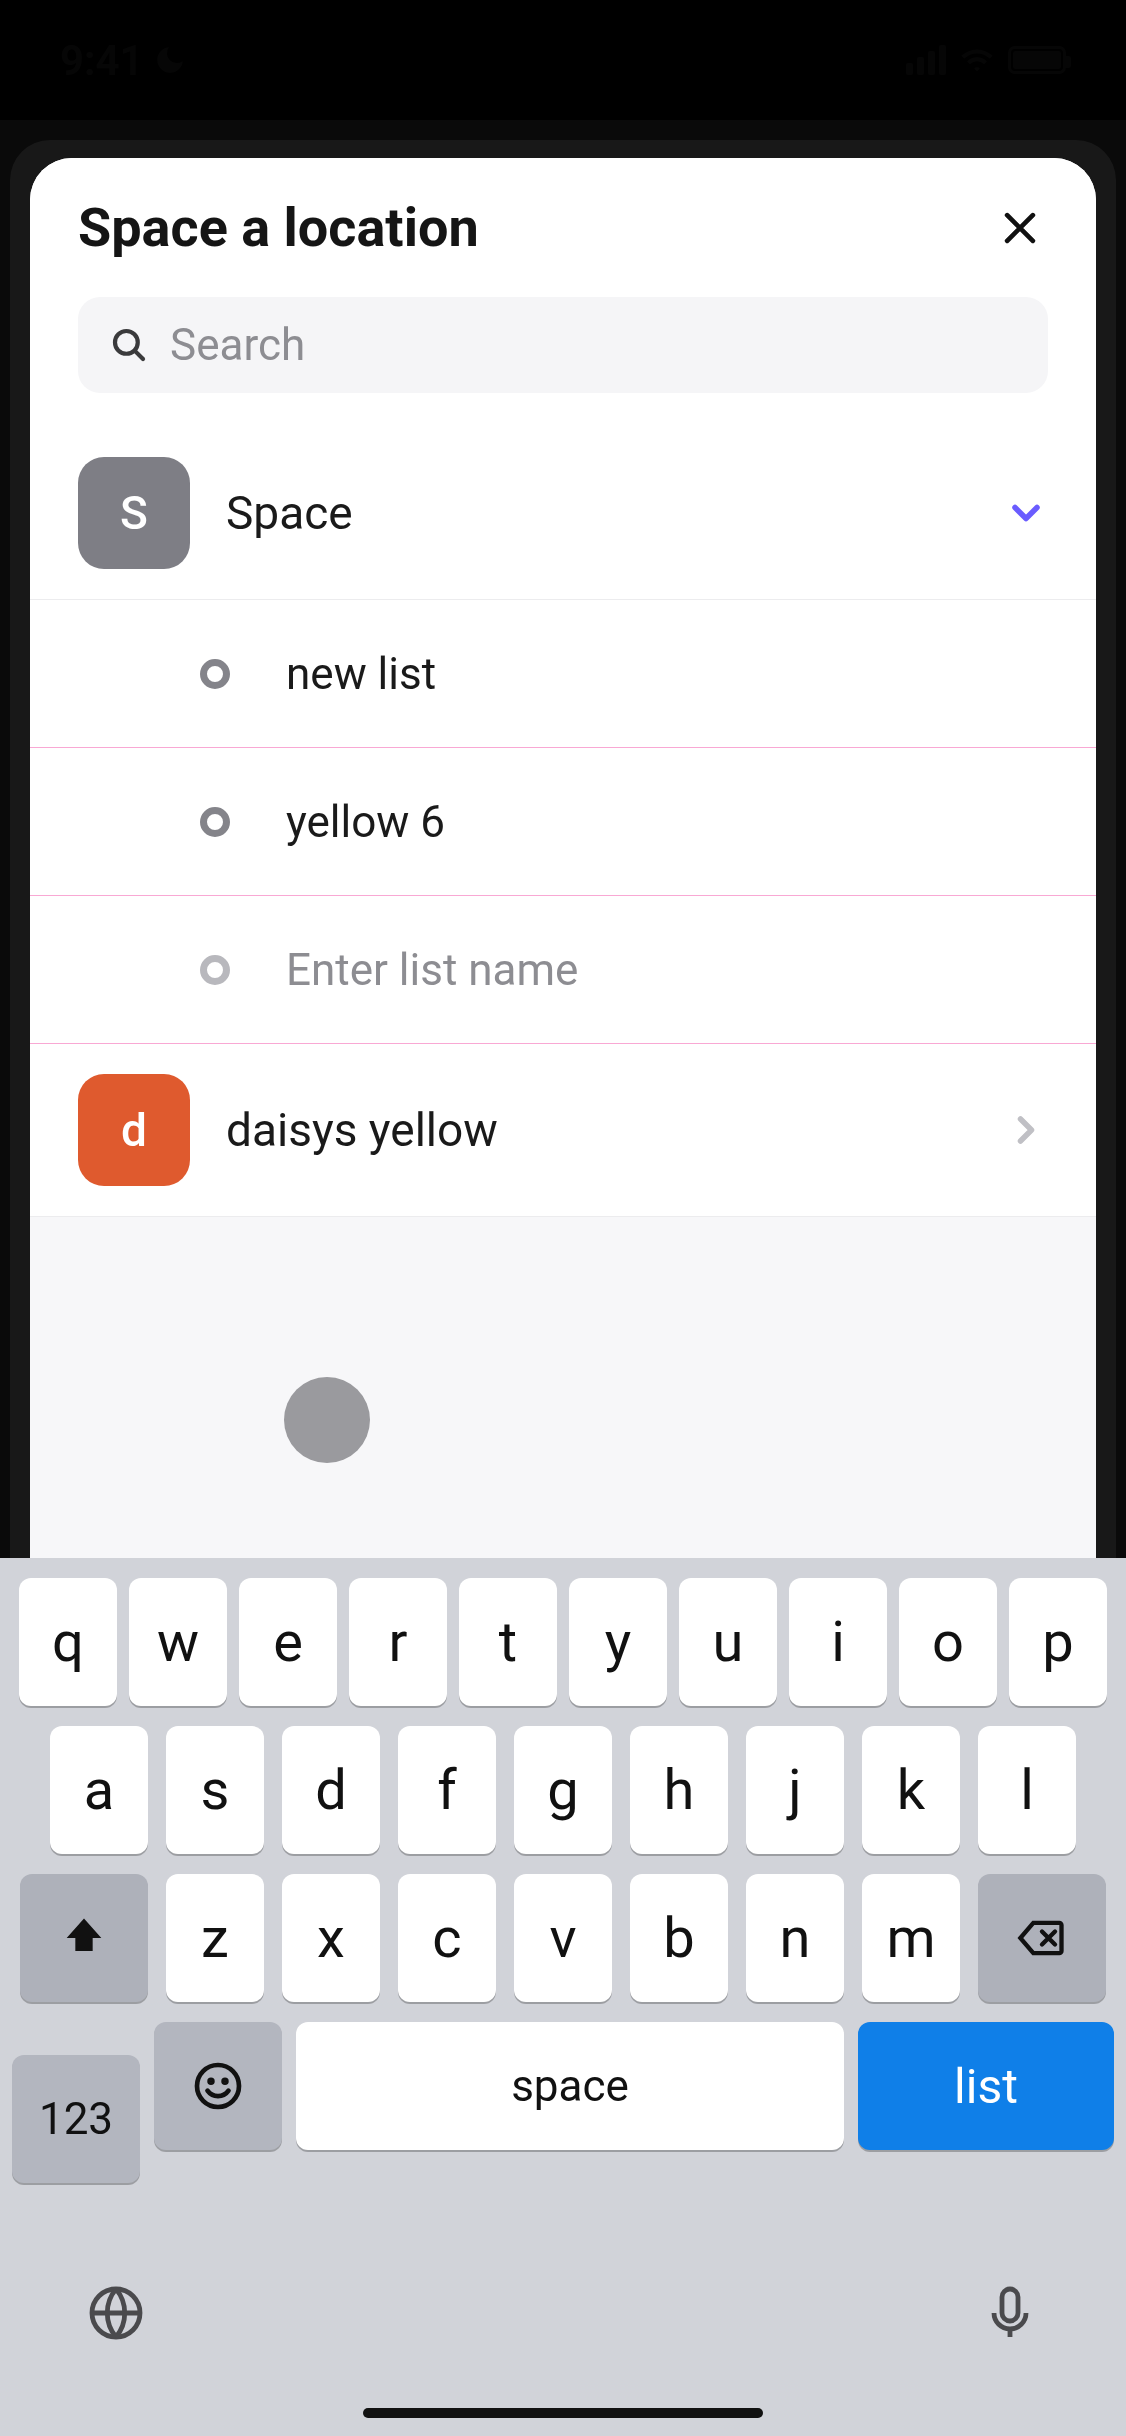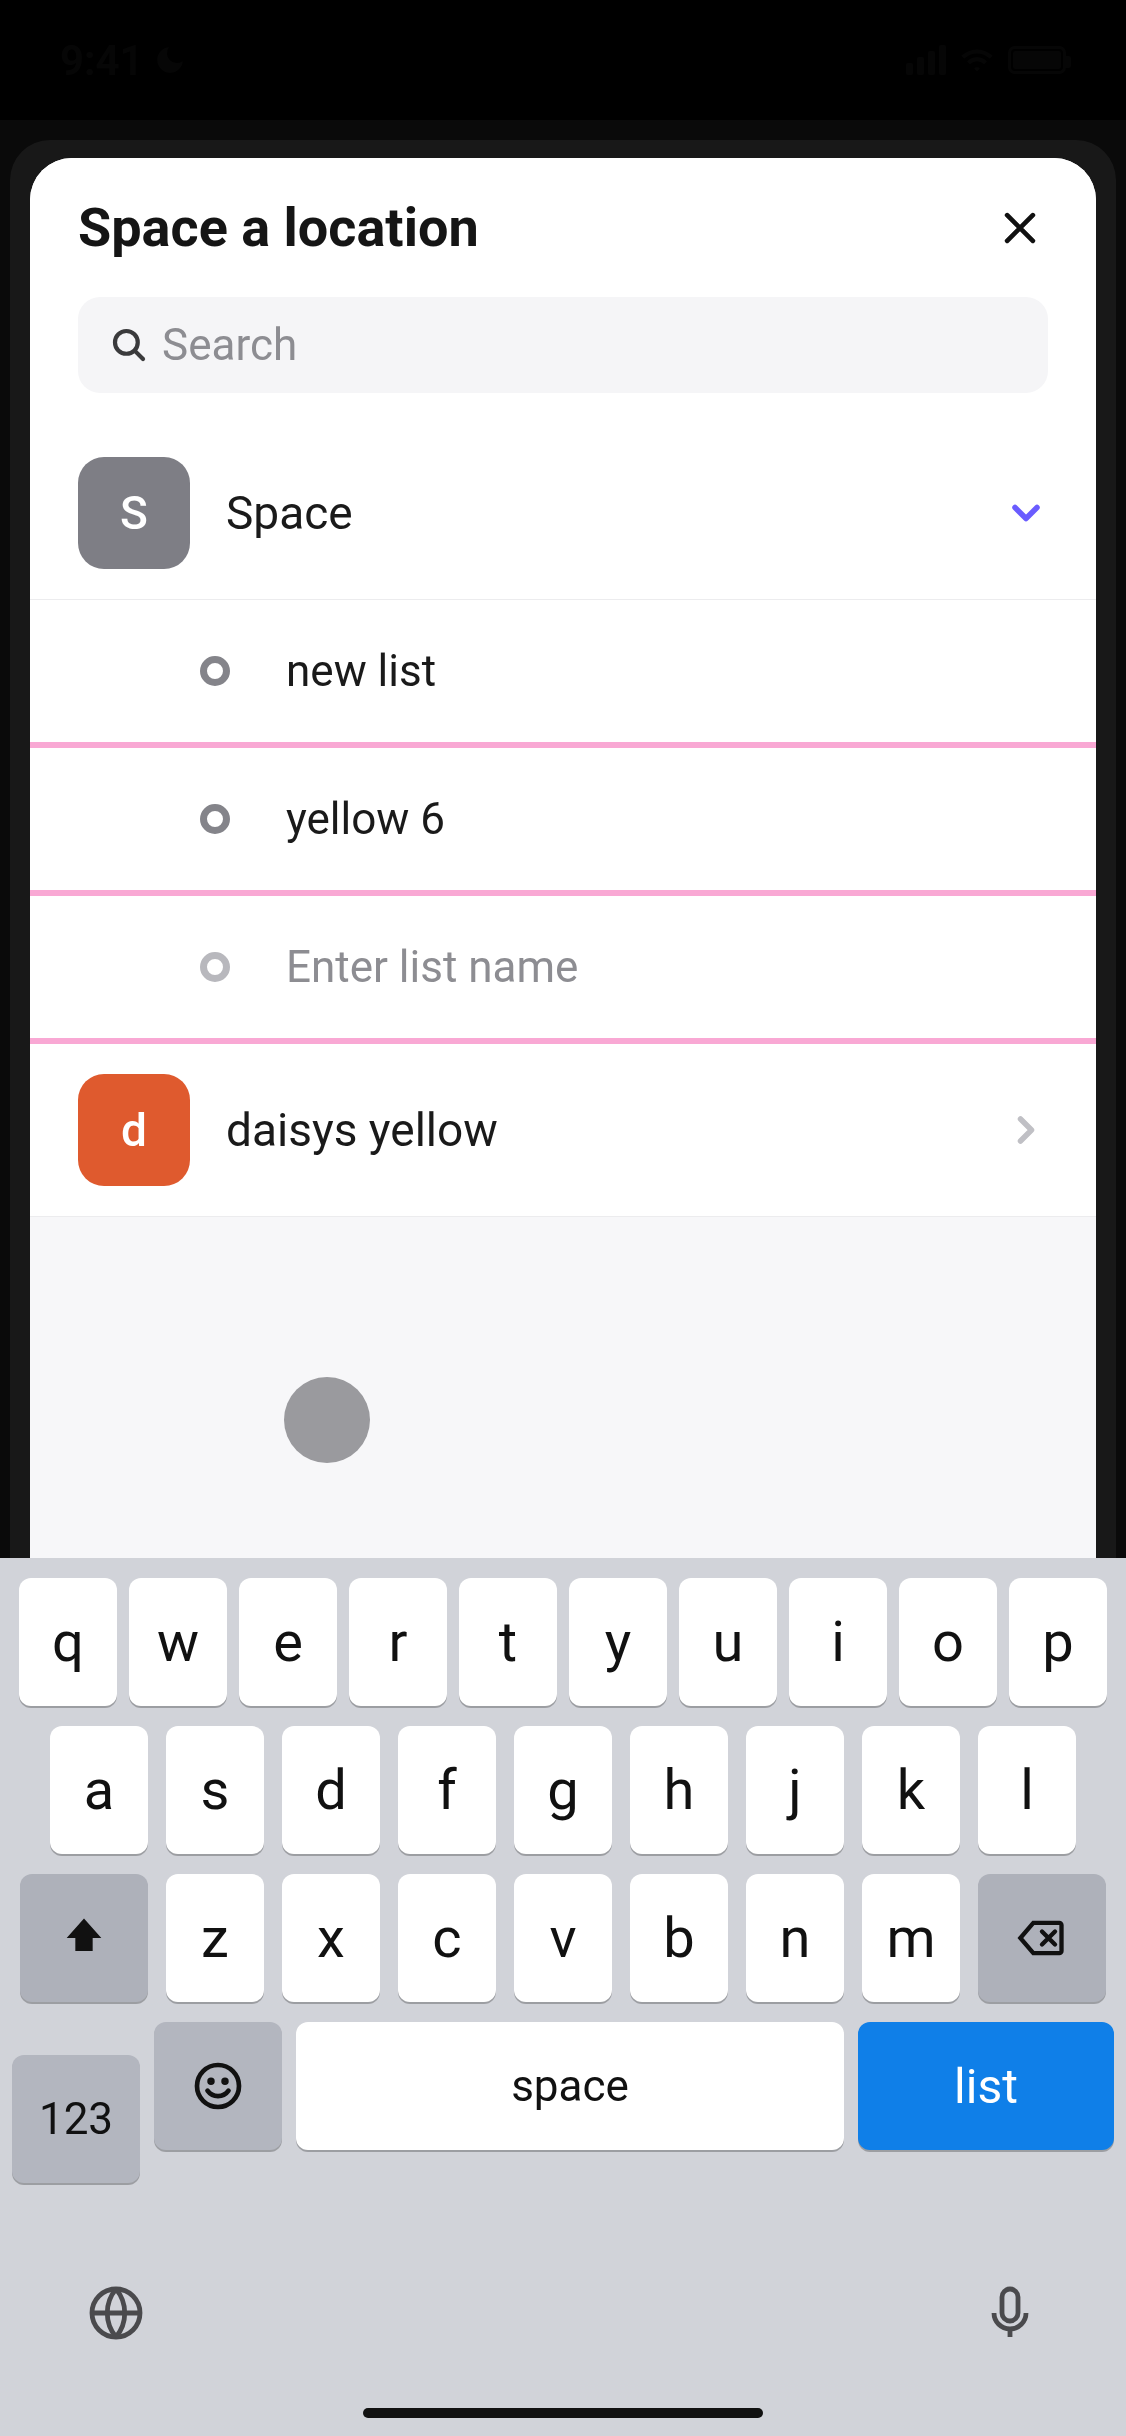--- a/index.html
+++ b/index.html
@@ -52,21 +52,21 @@
     display: flex; align-items: center; justify-content: space-between;
     padding: 38px 48px 26px 48px;
     background: #fff;
   }
   .sheet-title { font-size: 54px; font-weight: 700; color: #151515; }
   .close-btn { width: 56px; height: 56px; display:flex; align-items:center; justify-content:center; cursor:pointer; }
   .close-btn svg { width: 44px; height: 44px; }
 
   .search-wrap { padding: 12px 48px 34px 48px; background:#fff; }
   .search-box {
-    display:flex; align-items:center; gap: 12px;
+    display:flex; align-items:center; gap: 20px;
     background: #f5f5f7; border-radius: 22px;
     padding: 22px 30px;
   }
   .search-box svg { width: 42px; height: 42px; flex-shrink:0; }
   .search-input {
     flex:1; border:none; outline:none; background:transparent;
     font-size: 44px; color:#333;
   }
   .search-input::placeholder { color:#8d8d92; }
 
@@ -90,21 +90,21 @@
   .badge-gray { background:#7e7e85; }
   .badge-orange { background:#df5a2e; }
   .row-label { font-size: 46px; color:#1a1a1a; flex:1; }
   .chevron { width: 44px; height: 44px; flex-shrink:0; }
   .chevron svg { width:100%; height:100%; }
 
   .sub-row {
     display:flex; align-items:center;
     padding: 0 48px 0 170px;
     min-height: 148px;
-    border-bottom: 6px solid #f9a8d4;
+    border-bottom: 1px solid #f9a8d4;
     cursor:pointer;
   }
   .bullet {
     width: 30px; height: 30px; border: 7px solid #84848a; border-radius:50%;
     margin-right: 56px; flex-shrink:0;
   }
   .bullet.faded { border-color:#b8b8bd; }
   .sub-label { font-size: 44px; color:#1a1a1a; }
   .sub-input {
     border:none; outline:none; font-size:44px; color:#6d28d9;

